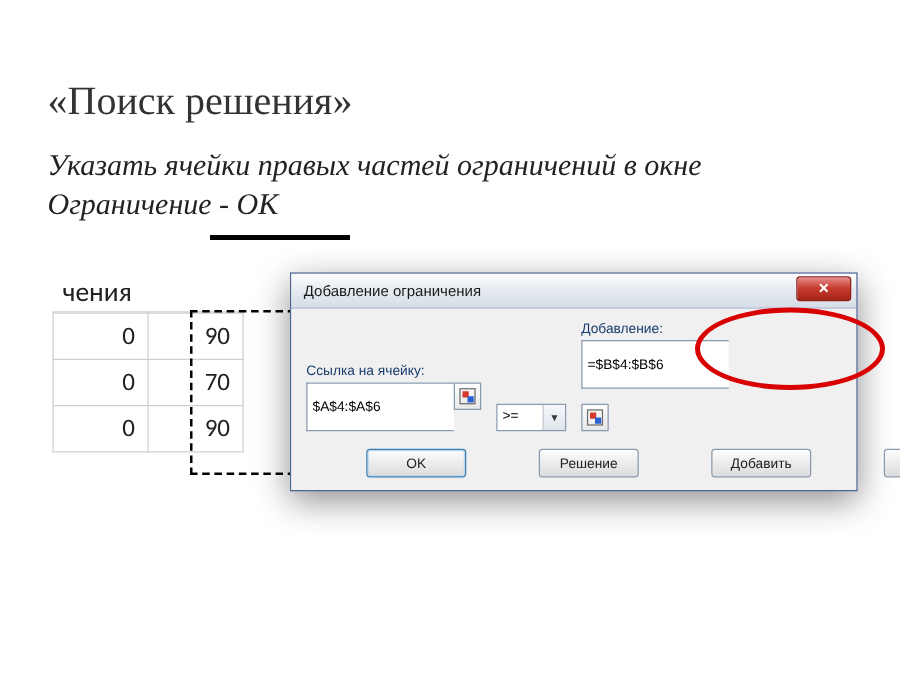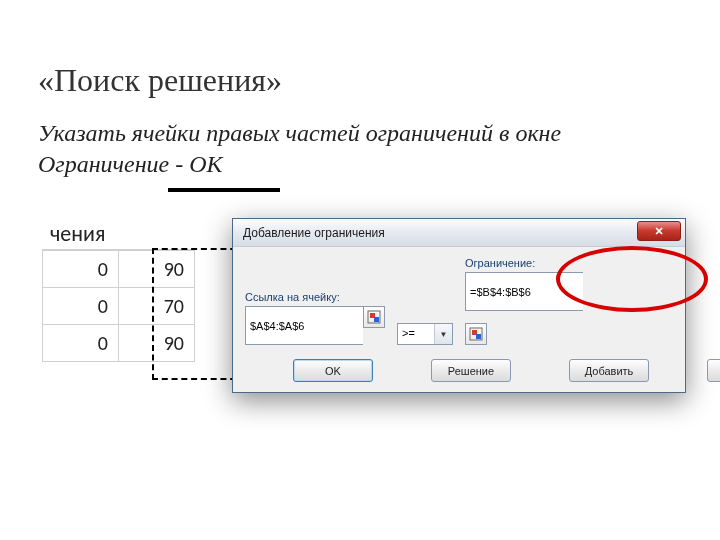--- a/index.html
+++ b/index.html
@@ -251,21 +251,21 @@
         </div>
       </div>
       <div class="fld" style="margin-left:4px;">
         <span class="lbl">&nbsp;</span>
         <div class="drop">
           <div class="val">&gt;=</div>
           <div class="arrow">▼</div>
         </div>
       </div>
       <div class="fld" style="margin-left:4px;">
-        <span class="lbl">Ограничение:</span>
+        <span class="lbl">Добавление:</span>
         <div class="constraint-wrap">
           <input class="inp" value="=$B$4:$B$6" style="">
           <div class="refbtn">
             <svg viewBox="0 0 14 14">
               <rect x="1" y="1" width="12" height="12" fill="none" stroke="#6b6b6b" stroke-width="1"></rect>
               <rect x="3" y="3" width="5" height="5" fill="#d43b2a"></rect>
               <rect x="7" y="7" width="5" height="5" fill="#2a62d4"></rect>
             </svg>
           </div>
         </div>

